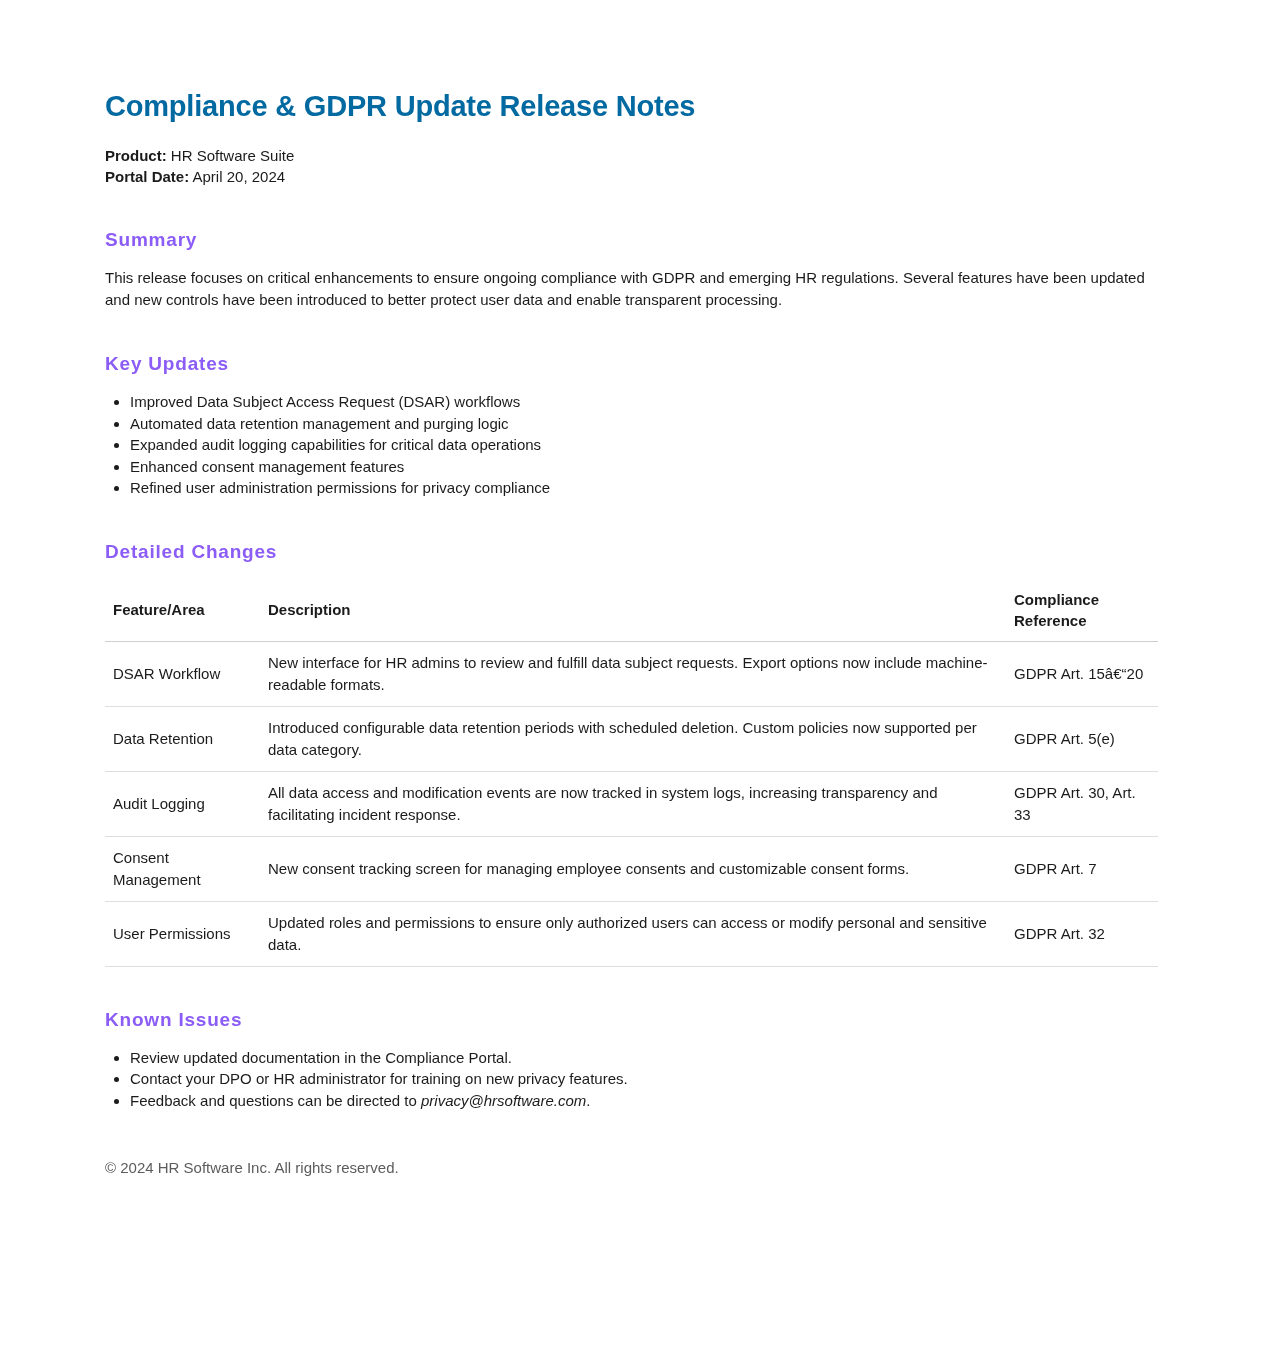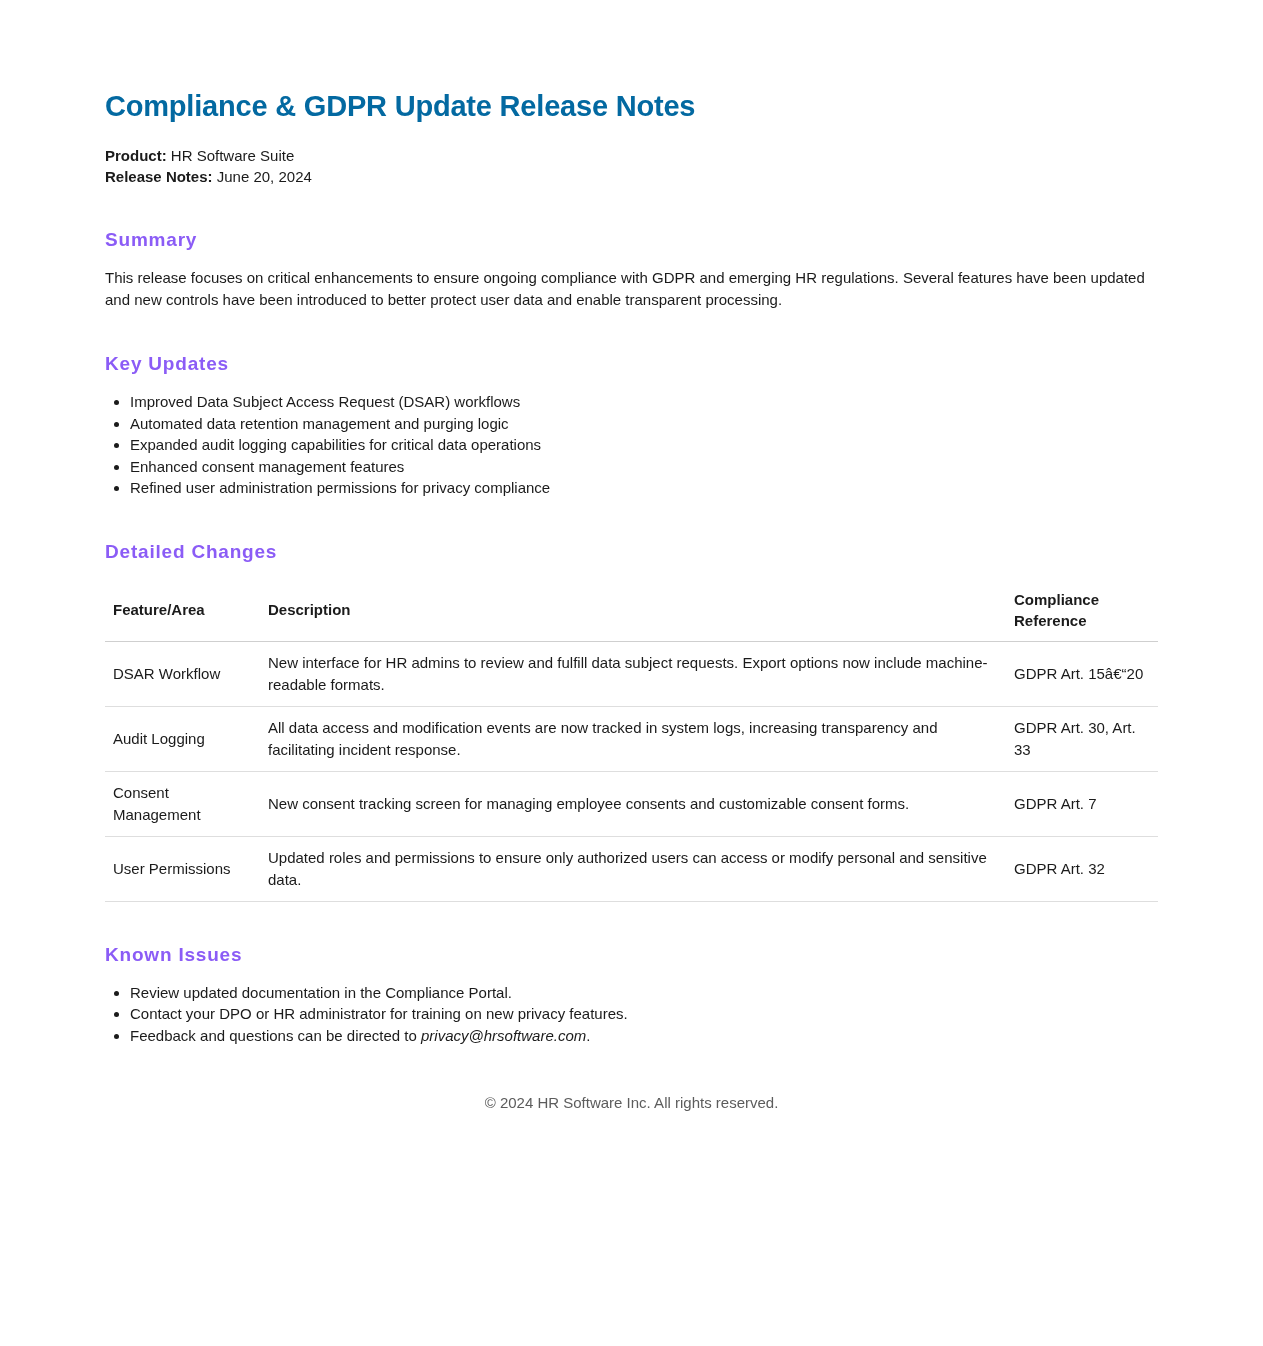--- a/index.html
+++ b/index.html
@@ -62,36 +62,36 @@
     padding: 10px 8px;
     line-height: 22px;
     border-bottom: 1px solid #dedede;
     vertical-align: middle;
   }
   .col-feature { width: 155px; }
   .col-desc { width: auto; }
   .col-ref { width: 152px; }
   .footer {
     margin-top: 48px;
-    text-align: center;
+    text-align: left;
     font-size: 15px;
     color: #5c5c5c;
   }
   em.inline-em { }
 </style>
 </head>
 <body>
 
 <div class="page">
 
   <h1 class="doc-title">Compliance &amp; GDPR Update Release Notes</h1>
 
   <div class="meta-block">
     <div class="meta-line"><strong>Product:</strong><span> HR Software Suite</span></div>
-    <div class="meta-line"><strong>Release Notes:</strong><span> June 20, 2024</span></div>
+    <div class="meta-line"><strong>Portal Date:</strong><span> April 20, 2024</span></div>
   </div>
 
   <h2 class="section-heading">Summary</h2>
   <p class="body-text">This release focuses on critical enhancements to ensure ongoing compliance with GDPR and emerging HR regulations. Several features have been updated and new controls have been introduced to better protect user data and enable transparent processing.</p>
 
   <h2 class="section-heading">Key Updates</h2>
   <ul class="bullet-list">
     <li>Improved Data Subject Access Request (DSAR) workflows</li>
     <li>Automated data retention management and purging logic</li>
     <li>Expanded audit logging capabilities for critical data operations</li>
@@ -113,20 +113,25 @@
         <th>Compliance Reference</th>
       </tr>
     </thead>
     <tbody>
       <tr>
         <td>DSAR Workflow</td>
         <td>New interface for HR admins to review and fulfill data subject requests. Export options now include machine-readable formats.</td>
         <td>GDPR Art. 15â€“20</td>
       </tr>
       <tr>
+        <td>Data Retention</td>
+        <td>Introduced configurable data retention periods with scheduled deletion. Custom policies now supported per data category.</td>
+        <td>GDPR Art. 5(e)</td>
+      </tr>
+      <tr>
         <td>Audit Logging</td>
         <td>All data access and modification events are now tracked in system logs, increasing transparency and facilitating incident response.</td>
         <td>GDPR Art. 30, Art. 33</td>
       </tr>
       <tr>
         <td>Consent Management</td>
         <td>New consent tracking screen for managing employee consents and customizable consent forms.</td>
         <td>GDPR Art. 7</td>
       </tr>
       <tr>

